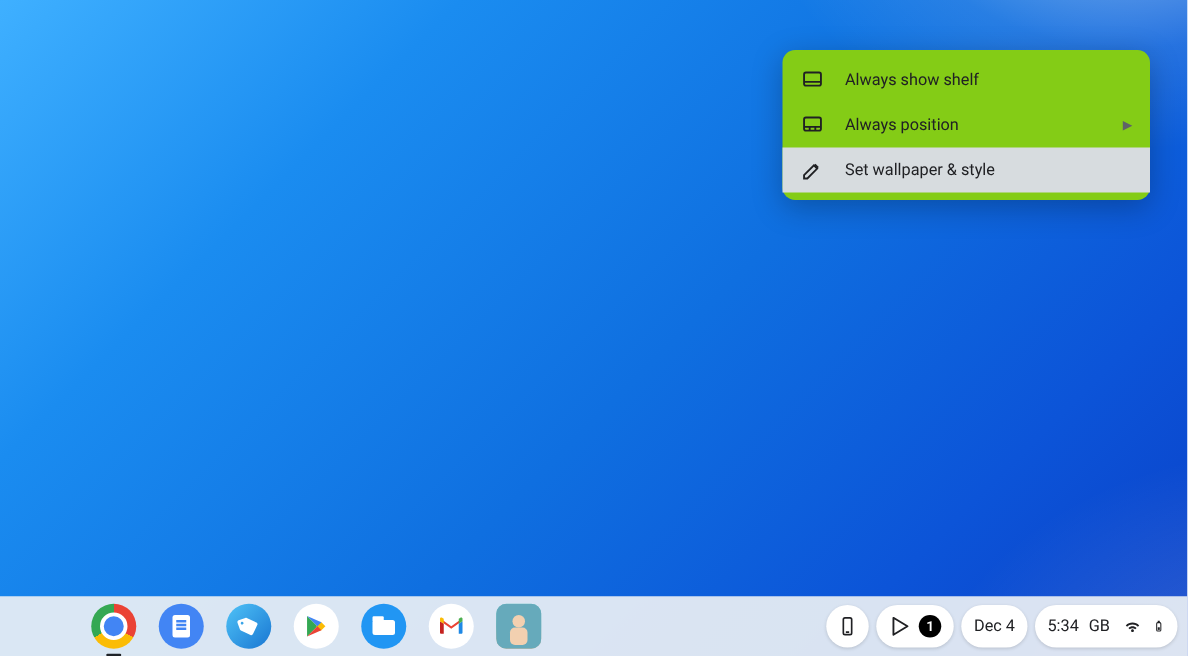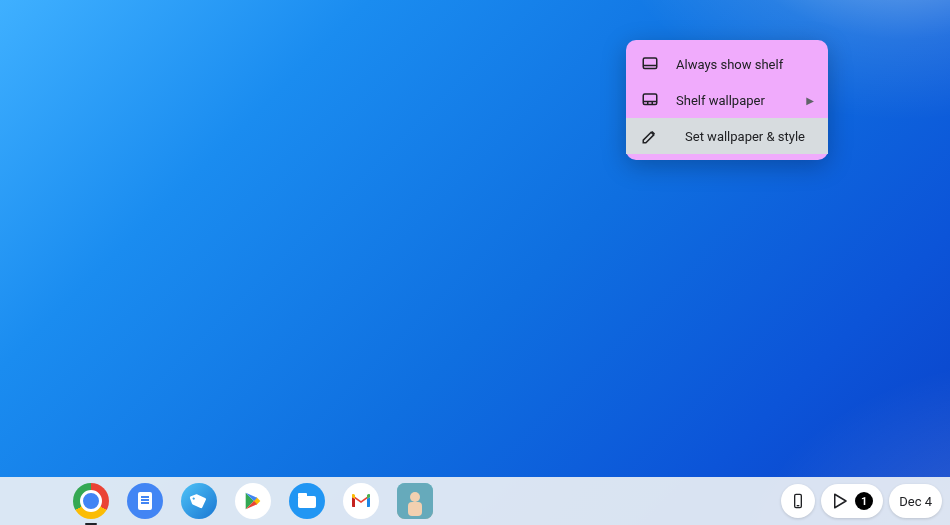--- a/index.html
+++ b/index.html
@@ -13,33 +13,33 @@
   .desktop::before {
     content: ""; position: absolute; inset: 0;
     background:
       radial-gradient(1200px 900px at 95% -20%, rgba(255,255,255,0.55) 0%, rgba(255,255,255,0.35) 8%, rgba(255,255,255,0.1) 16%, rgba(255,255,255,0) 25%),
       radial-gradient(1400px 1000px at 110% 110%, rgba(255,255,255,0.25) 0%, rgba(255,255,255,0.12) 10%, rgba(255,255,255,0) 22%);
     pointer-events: none;
   }
 
   
   .context-menu {
-    position: absolute; top: 40px; left: 626px; width: 202px;
-    background: #f0abfc; border-radius: 10px; padding: 6px 0;
+    position: absolute; top: 40px; left: 626px; width: 294px;
+    background: #84cc16; border-radius: 10px; padding: 6px 0;
     box-shadow: 0 6px 24px rgba(0,0,0,0.25);
     color: #1f1f1f;
   }
   .menu-item {
     display: flex; align-items: center; height: 36px;
     padding: 0 14px; gap: 16px; cursor: pointer;
     font-size: 13px; color: #202124;
   }
   .menu-item .icon { width: 20px; height: 20px; flex-shrink: 0; display: flex; align-items: center; justify-content: center; }
   .menu-item .label { flex: 1; }
-  .menu-item.hover { background: #d7dcdf; text-align: center; }
+  .menu-item.hover { background: #d7dcdf; }
   .submenu-arrow { color: #5f6368; font-size: 10px; }
 
   
   .shelf {
     position: absolute; left: 0; right: 0; bottom: 0; height: 48px;
     background: rgba(235,240,244,0.92);
     display: flex; align-items: center; justify-content: space-between;
     padding: 0 8px;
   }
   .shelf-left { display: flex; align-items: center; gap: 18px; padding-left: 65px; }
@@ -105,21 +105,21 @@
   </div>
   <div class="menu-item">
     <span class="icon">
       <svg width="18" height="18" viewBox="0 0 24 24" fill="none" stroke="#202124" stroke-width="2">
         <rect x="3" y="4" width="18" height="14" rx="2"></rect>
         <line x1="3" y1="14" x2="21" y2="14"></line>
         <line x1="9" y1="14" x2="9" y2="18"></line>
         <line x1="15" y1="14" x2="15" y2="18"></line>
       </svg>
     </span>
-    <span class="label">Shelf wallpaper</span>
+    <span class="label">Always position</span>
     <span class="submenu-arrow">▶</span>
   </div>
   <div class="menu-item hover">
     <span class="icon">
       <svg width="18" height="18" viewBox="0 0 24 24" fill="none" stroke="#202124" stroke-width="2">
         <path d="M3 17.5V21h3.5L17 10.5l-3.5-3.5L3 17.5z"></path>
         <path d="M14.5 6l3.5 3.5"></path>
       </svg>
     </span>
     <span class="label">Set wallpaper &amp; style</span>
@@ -186,15 +186,27 @@
       <svg width="18" height="18" viewBox="0 0 24 24" fill="#202124">
         <path d="M5 3l15 9L5 21V3z" fill="none" stroke="#202124" stroke-width="2" stroke-linejoin="round"></path>
       </svg>
       <span class="badge-circle">1</span>
     </div>
 
     <div class="tray-pill">
       <span>Dec 4</span>
     </div>
 
+    <div class="tray-pill">
+      <span>5:34</span>
+      <span style="margin-left:2px;">GB</span>
+      <svg width="16" height="14" viewBox="0 0 24 24" fill="#202124" style="margin-left:4px;">
+        <path d="M12 20c1.1 0 2-.9 2-2s-.9-2-2-2-2 .9-2 2 .9 2 2 2zm-5.6-5.6C8 12.8 9.9 12 12 12s4 .8 5.6 2.4l-1.8 1.8C14.7 15.1 13.4 14.6 12 14.6s-2.7.5-3.8 1.6l-1.8-1.8zM2.8 10.8C5.3 8.3 8.5 7 12 7s6.7 1.3 9.2 3.8l-1.8 1.8C17.4 10.6 14.8 9.6 12 9.6s-5.4 1-7.4 3l-1.8-1.8z"></path>
+      </svg>
+      <svg width="10" height="18" viewBox="0 0 24 24" fill="none" stroke="#202124" stroke-width="2" style="margin-left:2px;">
+        <rect x="8" y="5" width="8" height="16" rx="2"></rect>
+        <line x1="10" y1="3" x2="14" y2="3" stroke-width="3"></line>
+        <rect x="10" y="14" width="4" height="5" fill="#202124" stroke="none"></rect>
+      </svg>
+    </div>
 
   </div>
 </div>
 
 </body></html>

